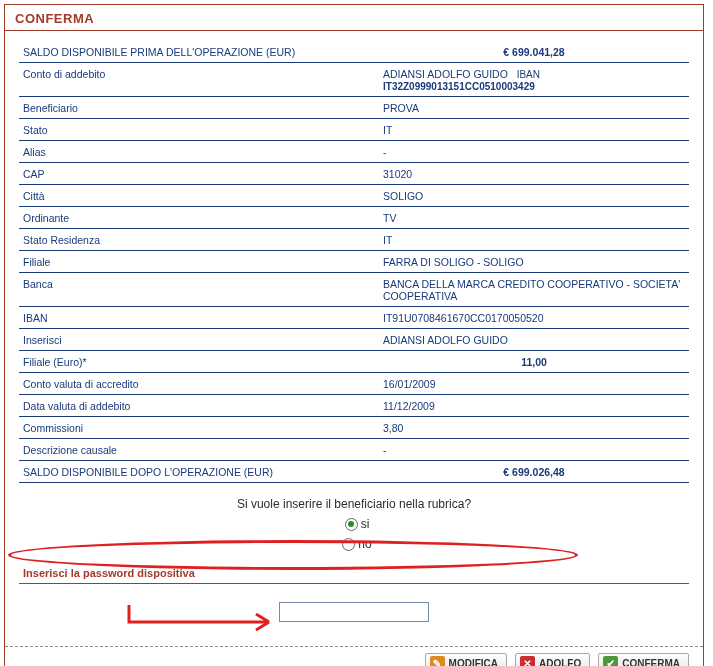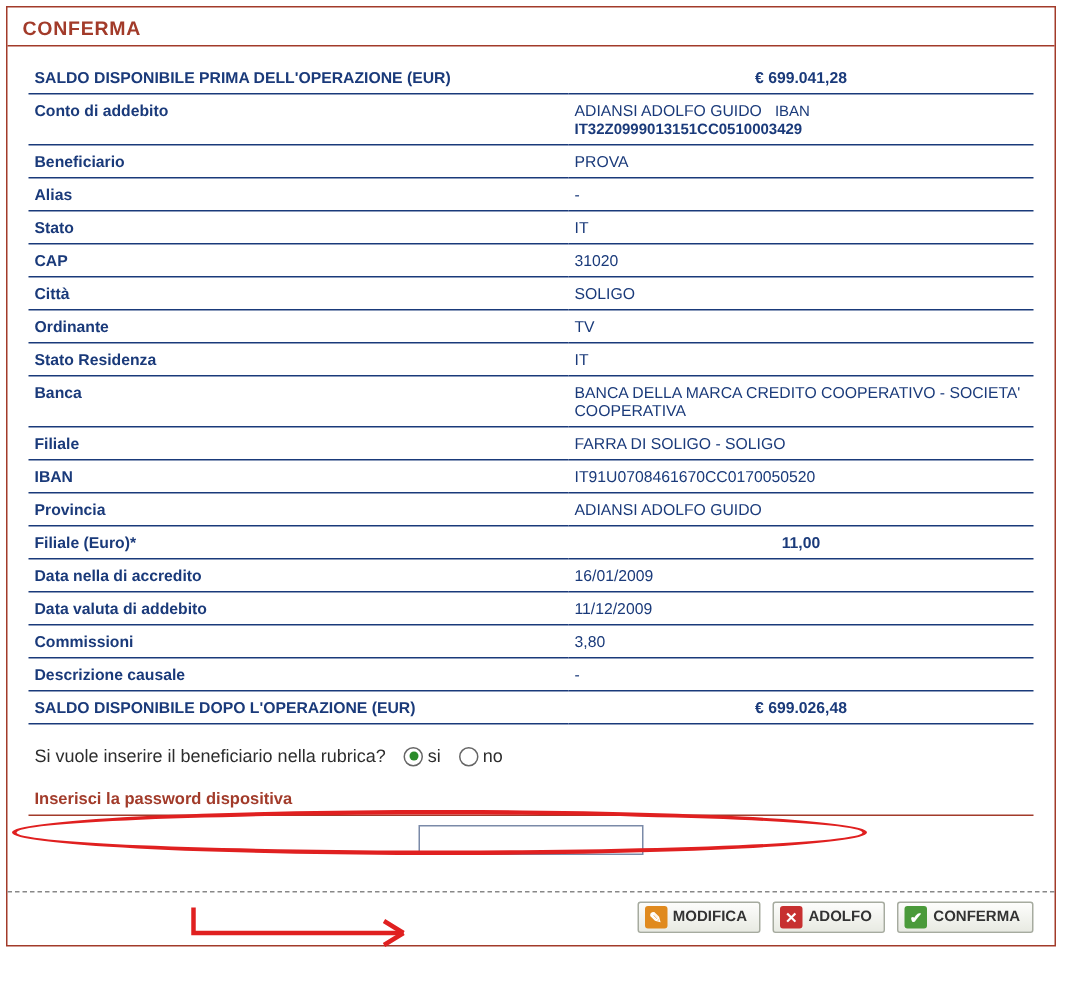--- a/index.html
+++ b/index.html
@@ -32,39 +32,40 @@
   .data-table tr {
     border-bottom: 1px solid #1a3a7a;
   }
   .data-table td {
     padding: 5px 4px 4px 4px;
     vertical-align: top;
     color: #1a3a7a;
   }
   .data-table td.label {
     width: 360px;
-    font-weight: bold;
+    font-weight: normal;
     font-size: 10.5px;
   }
   .data-table td.value {
     font-size: 10.5px;
   }
   .data-table tr.bold-row td.value {
     font-weight: bold;
     text-align: center;
   }
   .iban-small { font-size:10px; }
   .iban-strong { font-weight:bold; }
   .question-row {
     padding: 14px 4px 8px 4px;
     color: #333;
     font-size: 12px;
     display: flex;
     align-items: center;
     gap: 6px;
+    flex-direction: column;
   }
   .question-row .qtext {
     color: #2d2d2d;
   }
   .radio-opt {
     display: inline-flex;
     align-items: center;
     gap: 3px;
     margin-left: 6px;
     color: #2d2d2d;
@@ -83,21 +84,21 @@
     width: 6px; height: 6px;
     background: #2a8a2a;
     border-radius: 50%;
   }
   .pwd-label {
     color: #a23b2a;
     font-weight: bold;
     font-size: 11px;
     padding: 8px 4px 4px 4px;
     border-bottom: 1px solid #a23b2a;
-    margin-bottom: 6px;
+    margin-bottom: 18px;
   }
   .pwd-row {
     display: flex;
     justify-content: center;
     padding-bottom: 14px;
   }
   .pwd-input {
     width: 150px;
     height: 20px;
     border: 1px solid #7a8aa8;
@@ -168,65 +169,65 @@
             </tr>
             <tr>
               <td class="label">Conto di addebito</td>
               <td class="value"><span>ADIANSI ADOLFO GUIDO</span>&nbsp;&nbsp;&nbsp;<span class="iban-small">IBAN</span> <span class="iban-small iban-strong">IT32Z0999013151CC0510003429</span></td>
             </tr>
             <tr>
               <td class="label">Beneficiario</td>
               <td class="value">PROVA</td>
             </tr>
             <tr>
+              <td class="label">Stato</td>
+              <td class="value">IT</td>
+            </tr>
+            <tr>
               <td class="label">Alias</td>
               <td class="value">-</td>
             </tr>
             <tr>
-              <td class="label">Stato</td>
-              <td class="value">IT</td>
-            </tr>
-            <tr>
               <td class="label">CAP</td>
               <td class="value">31020</td>
             </tr>
             <tr>
               <td class="label">Città</td>
               <td class="value">SOLIGO</td>
             </tr>
             <tr>
               <td class="label">Ordinante</td>
               <td class="value">TV</td>
             </tr>
             <tr>
               <td class="label">Stato Residenza</td>
               <td class="value">IT</td>
             </tr>
             <tr>
+              <td class="label">Filiale</td>
+              <td class="value">FARRA DI SOLIGO - SOLIGO</td>
+            </tr>
+            <tr>
               <td class="label">Banca</td>
               <td class="value">BANCA DELLA MARCA CREDITO COOPERATIVO - SOCIETA' COOPERATIVA</td>
             </tr>
             <tr>
-              <td class="label">Filiale</td>
-              <td class="value">FARRA DI SOLIGO - SOLIGO</td>
-            </tr>
-            <tr>
               <td class="label">IBAN</td>
               <td class="value">IT91U0708461670CC0170050520</td>
             </tr>
             <tr>
-              <td class="label">Provincia</td>
+              <td class="label">Inserisci</td>
               <td class="value">ADIANSI ADOLFO GUIDO</td>
             </tr>
             <tr class="bold-row">
               <td class="label">Filiale (Euro)*</td>
               <td class="value">11,00</td>
             </tr>
             <tr>
-              <td class="label">Data nella di accredito</td>
+              <td class="label">Conto valuta di accredito</td>
               <td class="value">16/01/2009</td>
             </tr>
             <tr>
               <td class="label">Data valuta di addebito</td>
               <td class="value">11/12/2009</td>
             </tr>
             <tr>
               <td class="label">Commissioni</td>
               <td class="value">3,80</td>
             </tr>

